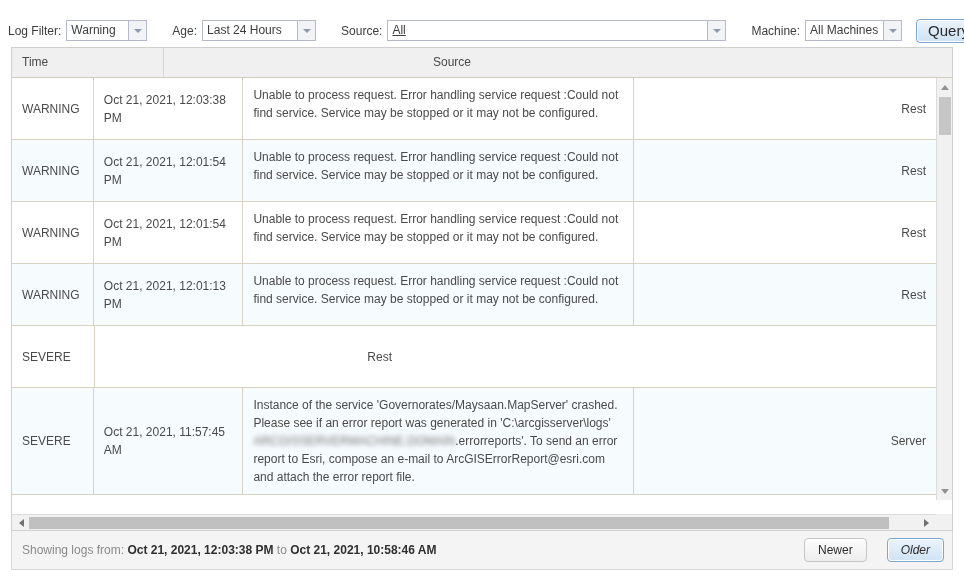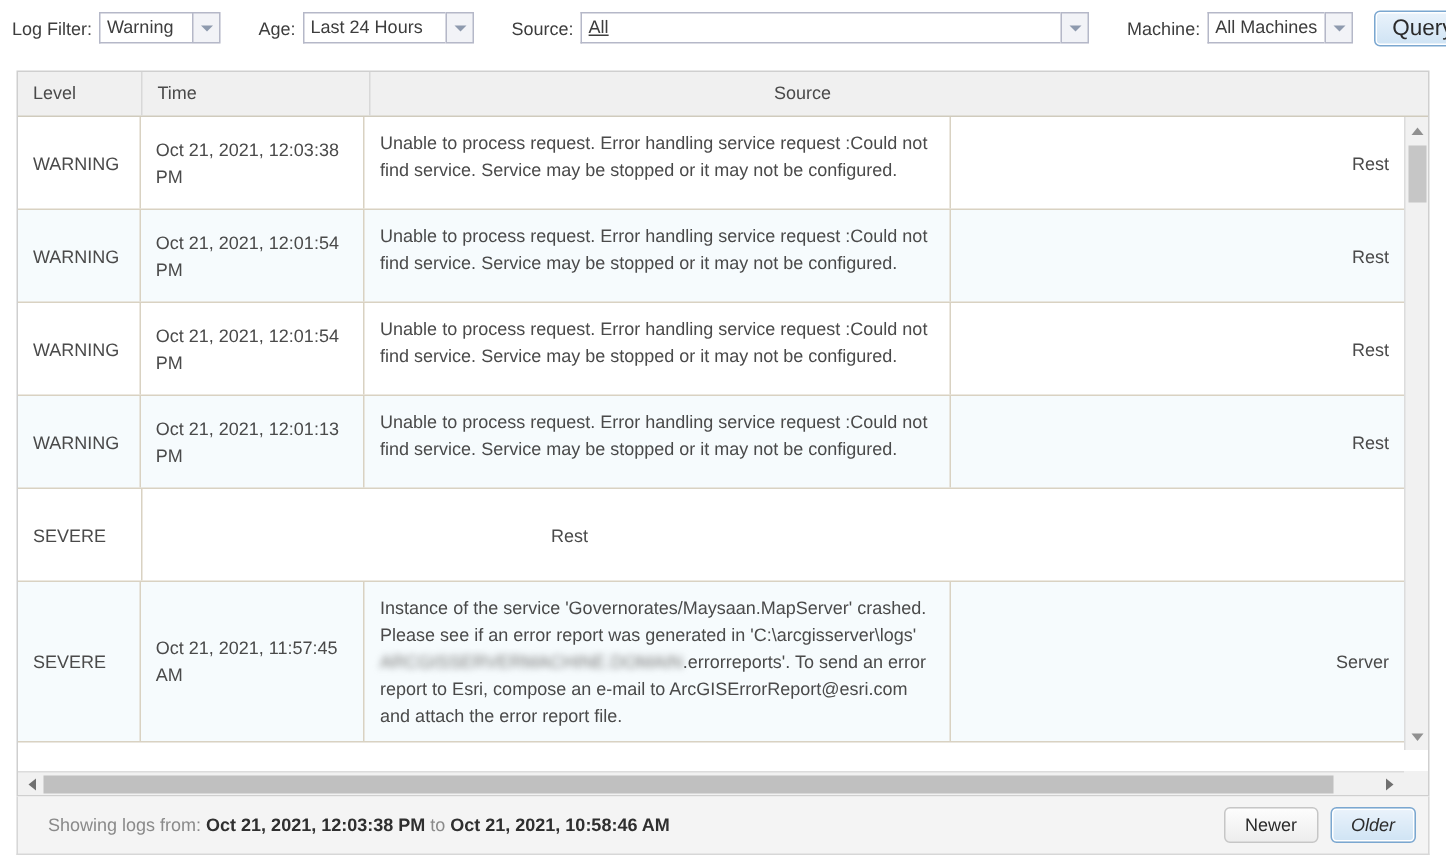--- a/index.html
+++ b/index.html
@@ -13,21 +13,21 @@
     background: #ffffff;
     font-family: "Liberation Sans", sans-serif;
     font-size: 12px;
     color: #333333;
     overflow: hidden;
   }
 
   
   #toolbar {
     position: absolute;
-    left: 0; top: 0;
+    left: 0; top: 12px;
     width: 964px; height: 37px;
     background: #ffffff;
     display: flex;
     align-items: center;
     padding-left: 8px;
     box-sizing: border-box;
   }
   .tb-label {
     font-size: 12px;
     color: #3d3d3d;
@@ -251,35 +251,35 @@
   #statusbar {
     position: absolute;
     left: 11px; top: 531px;
     width: 942px; height: 39px;
     background: #f4f4f4;
     border: 1px solid #d7d7d7;
     border-top: none;
     box-sizing: border-box;
     display: flex;
     align-items: center;
-    padding: 0 8px 0 20px;
+    padding: 0 8px 0 10px;
   }
   #status-text {
     font-size: 12px;
     color: #8a8a8a;
     white-space: nowrap;
   }
   #status-text b {
     color: #2f2f2f;
     font-weight: bold;
   }
   #pager {
     margin-left: auto;
     display: flex;
-    gap: 8px;
+    gap: 20px;
   }
   .pg-btn {
     height: 24px;
     padding: 0 13px;
     font-size: 12px;
     font-family: "Liberation Sans", sans-serif;
     color: #2b2b2b;
     border: 1px solid #c6c6c6;
     border-radius: 4px;
     background: linear-gradient(to bottom, #fdfdfd 0%, #ededed 100%);
@@ -321,21 +321,20 @@
     <div class="cbox">All Machines</div>
     <div class="cbtn"></div>
   </div>
 
   <button id="query-button">Query</button>
 </div>
 
 <div id="grid-panel">
 
   <div id="grid-header">
-    <div class="hcell col-level">Level</div>
     <div class="hcell col-time">Time</div>
     <div class="hcell col-source">Source</div>
   </div>
 
   <div id="grid-body">
 
   <div class="row">
         <div class="cell col-level vmid">WARNING</div>
         <div class="cell col-time vmid">Oct 21, 2021, 12:03:38 PM</div>
         <div class="cell col-message">Unable to process request. Error handling service request :Could not find service. Service may be stopped or it may not be configured.</div>

